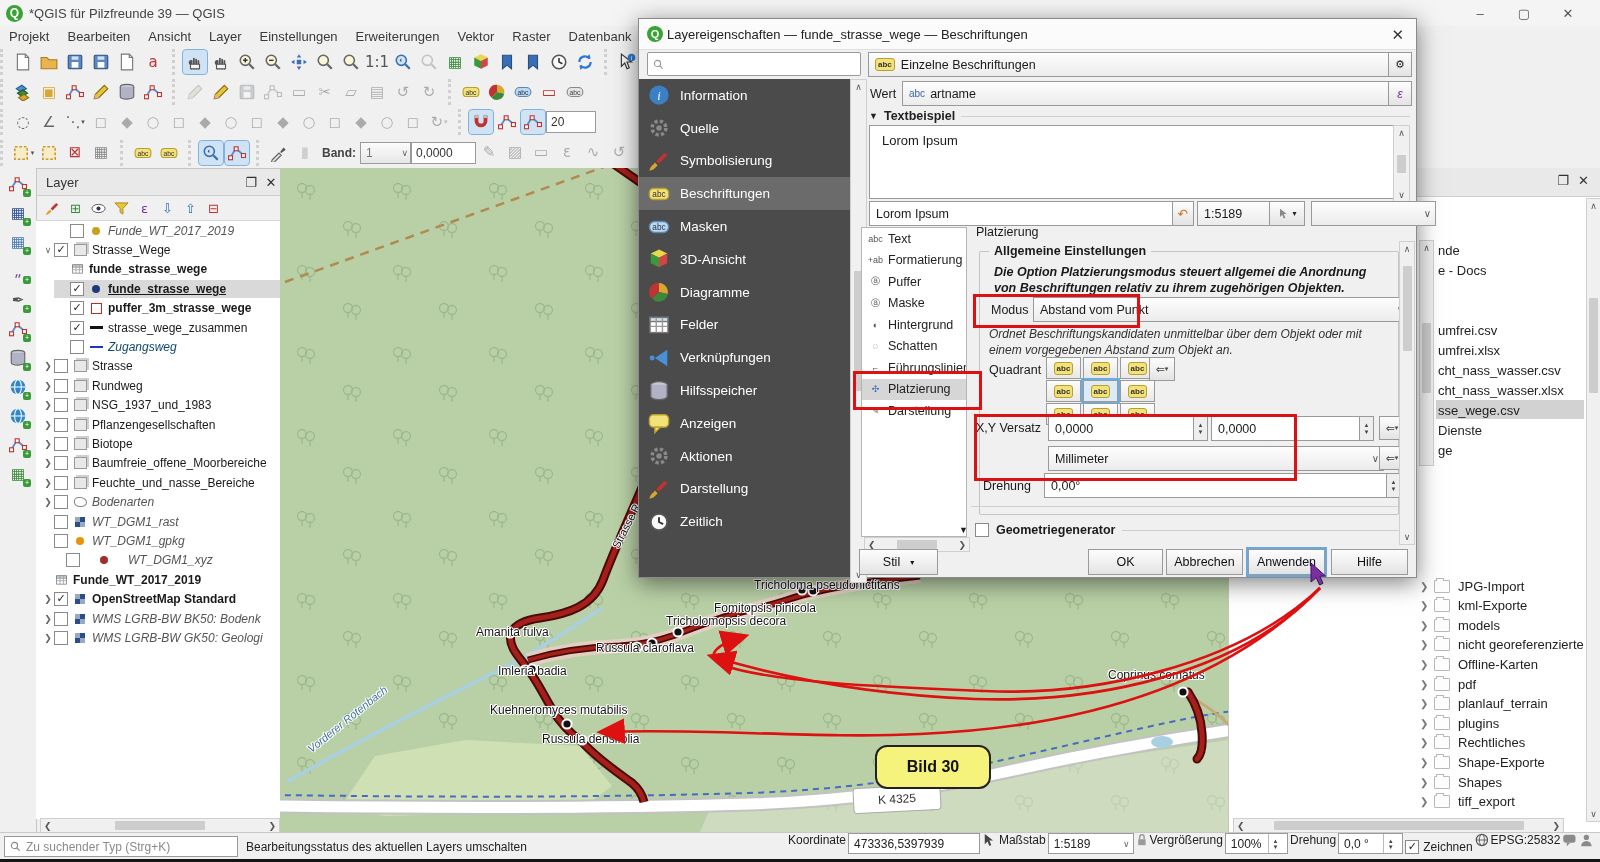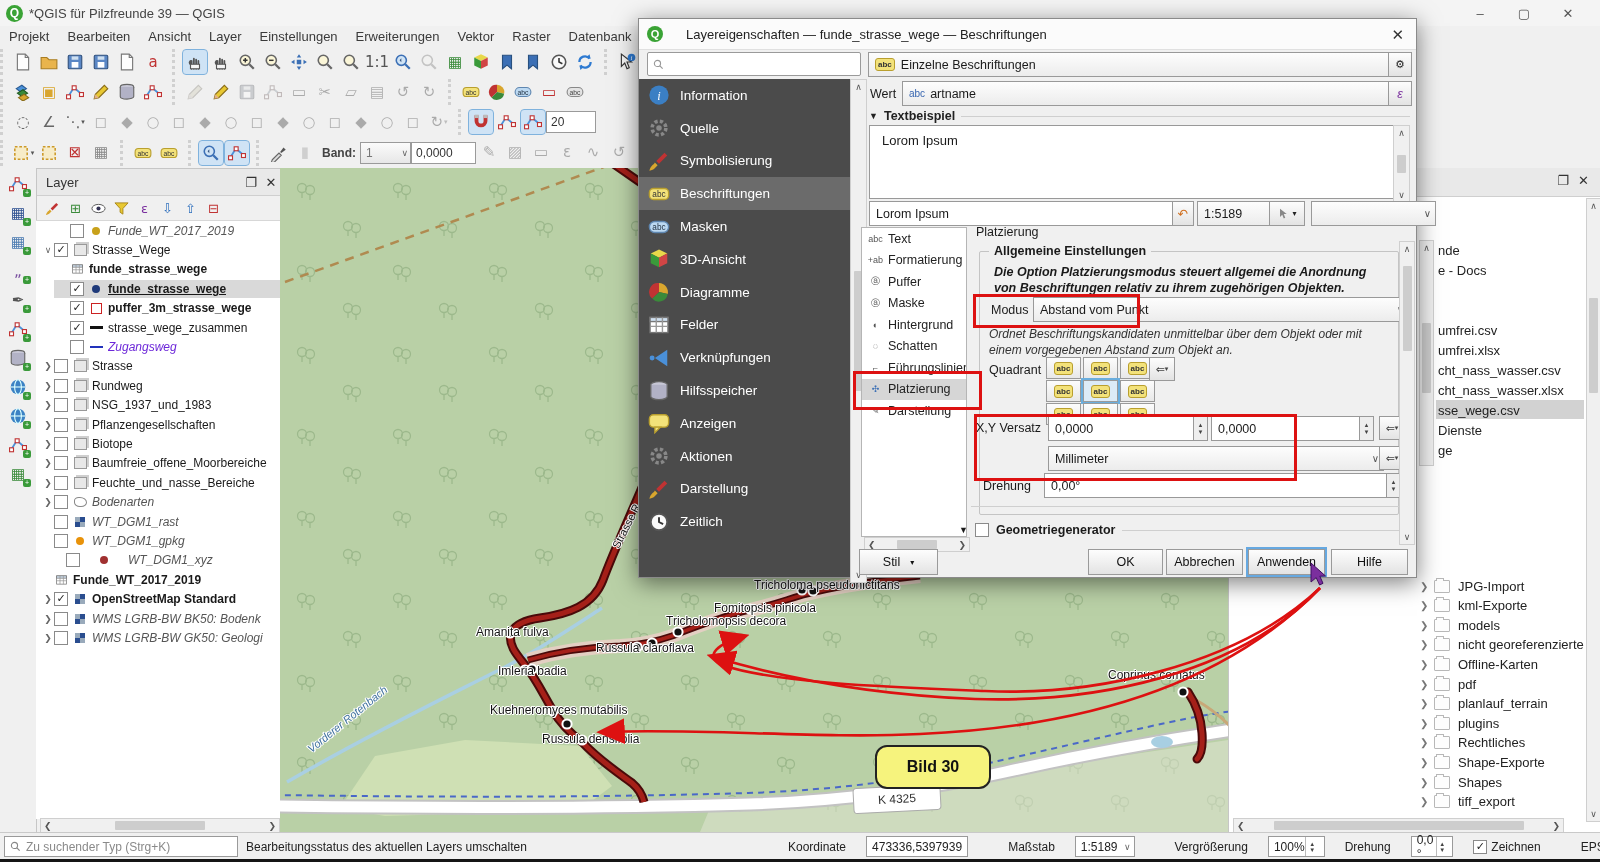--- a/index.html
+++ b/index.html
@@ -60,31 +60,31 @@
      justify-content:center;font-size:12px;color:#333;}
   
   #browser{left:1228px;top:168px;width:372px;height:664px;background:#fff;border-left:1px solid #c6c6c6;}
   .brow{position:absolute;left:1412px;font-size:13px;color:#222;white-space:nowrap;height:18px;display:flex;align-items:center;}
   .folder-ic{width:14px;height:11px;border:1px solid #b8b8b8;border-radius:1px;background:#fdfdfd;position:relative;margin-right:8px;flex:none;}
   .folder-ic:before{content:"";position:absolute;left:1px;top:-3px;width:6px;height:2px;background:#fdfdfd;border:1px solid #b8b8b8;border-bottom:none;}
   .chev{color:#777;font-size:10px;width:14px;flex:none;}
   
   #statusbar{left:0;top:832px;width:1600px;height:27px;background:#f0f0f0;border-top:1px solid #c9c9c9;
              display:flex;align-items:center;}
-  #status-right{position:absolute;left:788px;right:6px;top:0;height:27px;display:flex;align-items:center;gap:20px;font-size:12px;color:#222;}
+  #status-right{position:absolute;left:788px;right:6px;top:0;height:27px;display:flex;gap:2px;font-size:12px;color:#222;}
   .st-field{height:19px;border:1px solid #9a9a9a;background:#fff;display:flex;align-items:center;padding:0 5px;font-size:12px;}
   .st-combo{height:19px;border:1px solid #9a9a9a;background:#fff;display:flex;align-items:center;padding:0 16px 0 5px;position:relative;font-size:12px;}
   .st-combo:after{content:"∨";position:absolute;right:3px;font-size:9px;color:#666;}
   .spin{display:flex;flex-direction:column;width:13px;height:19px;border-left:1px solid #bbb;font-size:6px;color:#444;align-items:center;justify-content:center;line-height:1;}
   #bottom-strip{left:0;top:859px;width:1600px;height:3px;background:#151515;}
   
   #dialog{left:638px;top:18px;width:777px;height:558px;background:#f0f0f0;border:1px solid #8a8a8a;
           box-shadow:0 5px 22px rgba(0,0,0,.5);z-index:40;}
   #dlg-title{position:absolute;left:0;top:0;width:100%;height:30px;background:#fbfbfb;display:flex;align-items:center;border-bottom:1px solid #e0e0e0;}
-  #dlg-title .t{font-size:13px;color:#222;margin-left:23px;}
+  #dlg-title .t{font-size:13px;color:#222;margin-left:4px;}
   #dlg-close{position:absolute;right:12px;top:7px;font-size:15px;color:#333;}
   #dlg-search{position:absolute;left:8px;top:33px;width:212px;height:22px;background:#fff;border:1px solid #9a9a9a;border-radius:2px;
               display:flex;align-items:center;color:#999;}
   #sidebar{position:absolute;left:0;top:60px;width:211px;height:498px;background:#4b4b4b;overflow:hidden;}
   .side-item{height:32.8px;display:flex;align-items:center;color:#fff;font-size:13.5px;}
   .side-item.sel{background:#6b6b6b;}
   .side-ic{width:22px;height:22px;margin:0 10px 0 9px;flex:none;display:flex;align-items:center;justify-content:center;}
   #side-scroll{position:absolute;left:211px;top:60px;width:15px;height:498px;}
   .dcombo{position:absolute;height:23px;border:1px solid #999;background:linear-gradient(#fdfdfd,#ececec);
           display:flex;align-items:center;font-size:12.5px;padding:0 18px 0 6px;color:#1a1a1a;}
@@ -751,21 +751,21 @@
           <span style="width: 13px; height: 2.6px; background: rgb(17, 17, 17);"></span>
         </span>
         <span class="tlabel" style="position: relative; font-weight: normal;">strasse_wege_zusammen</span>
       </div>
       <div class="trow" style="padding-left: 22px;">
         <span class="exp" style="position: relative;"></span>
         <span class="cb" style="position: relative;"></span>
         <span class="lyr-ic" style="position: relative;">
           <span style="width: 13px; height: 2.6px; background: rgb(34, 51, 187);"></span>
         </span>
-        <span class="tlabel" style="position: relative; font-style: italic; color: #6d28d9;">Zugangsweg</span>
+        <span class="tlabel" style="position: relative; font-style: italic; color: #0c4a6e;">Zugangsweg</span>
       </div>
       <div class="trow" style="padding-left: 6px;">
         <span class="exp" style="position: relative;">❯</span>
         <span class="cb" style="position: relative;"></span>
         <span class="lyr-ic" style="position: relative;">
           <span style="width: 11px; height: 10px; border: 1px solid rgb(153, 153, 153); background: rgb(232, 232, 232); box-shadow: rgb(207, 207, 207) 2px -2px 0px;"></span>
         </span>
         <span class="tlabel" style="position: relative;">Strasse</span>
       </div>
       <div class="trow" style="padding-left: 6px;">

